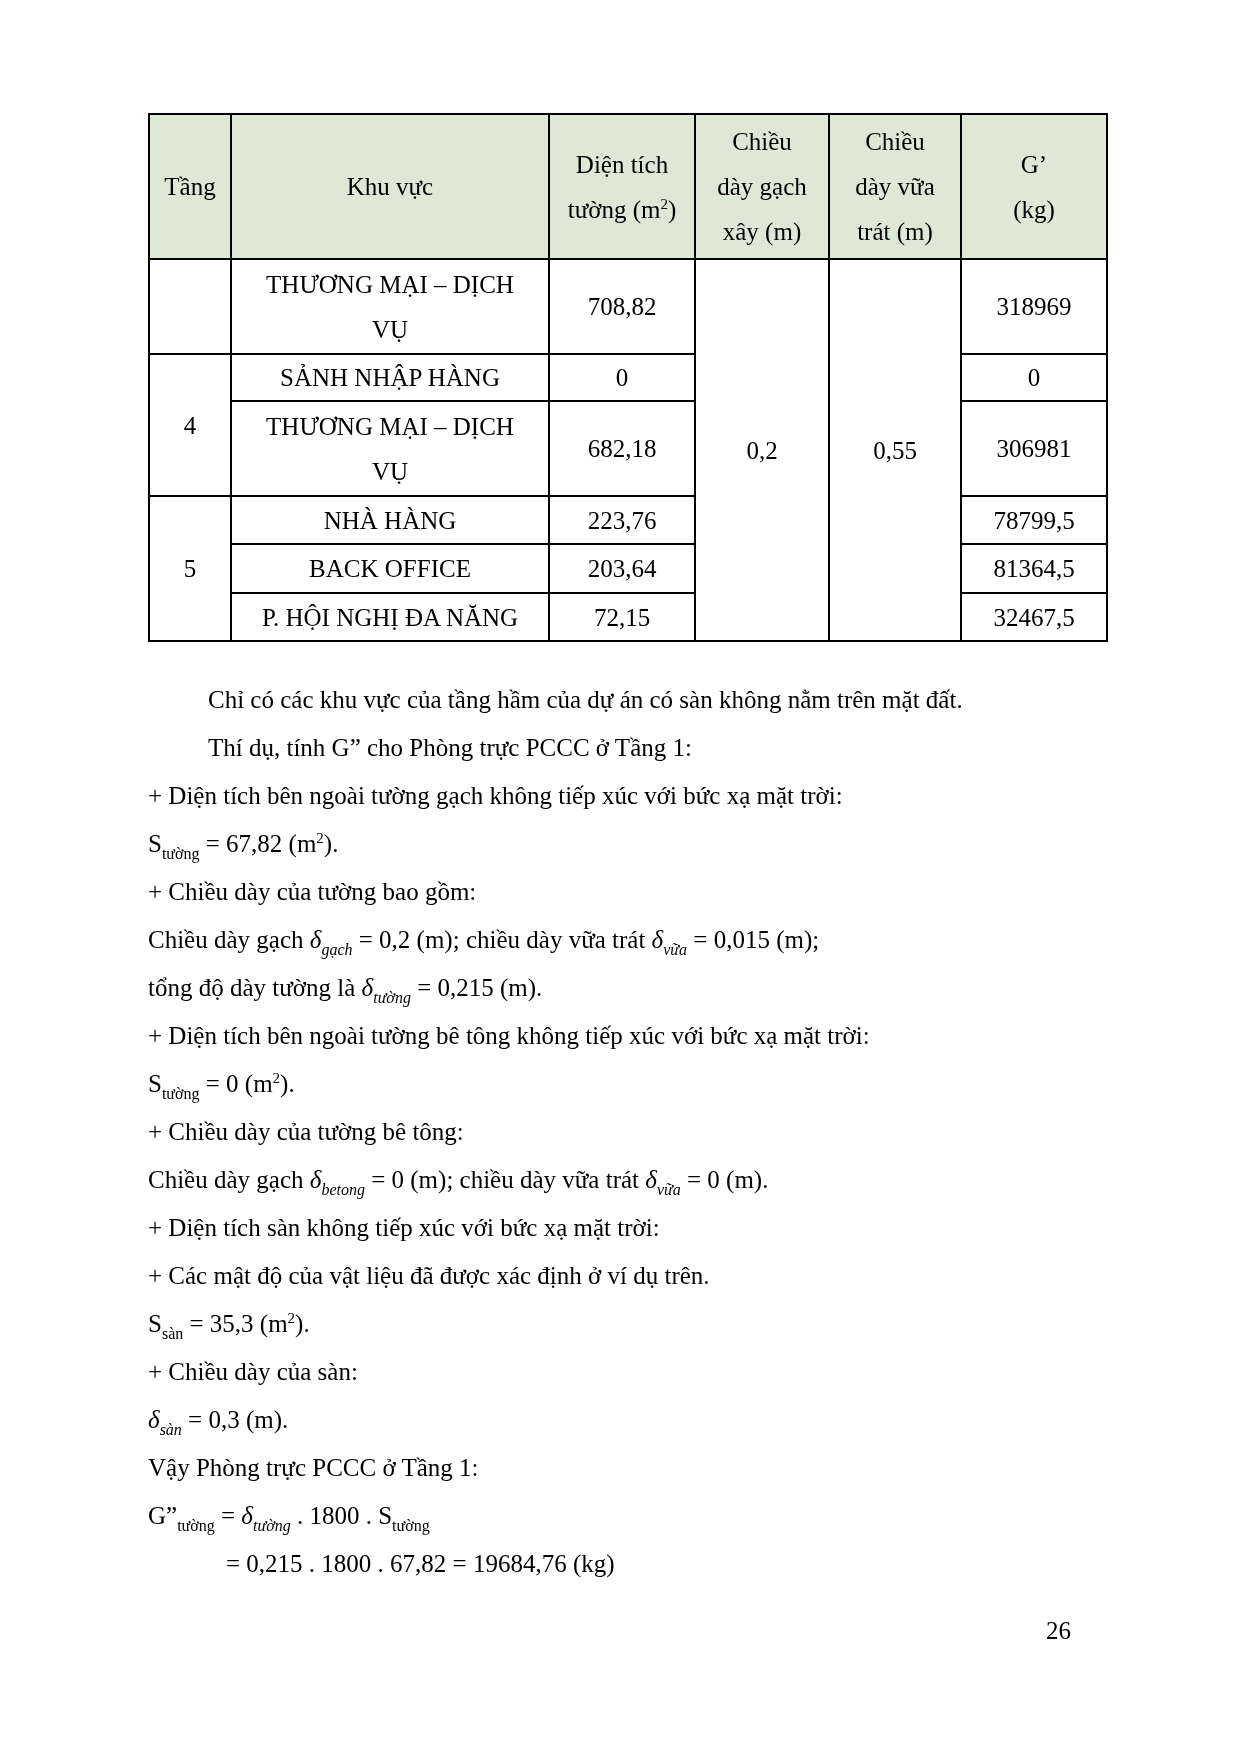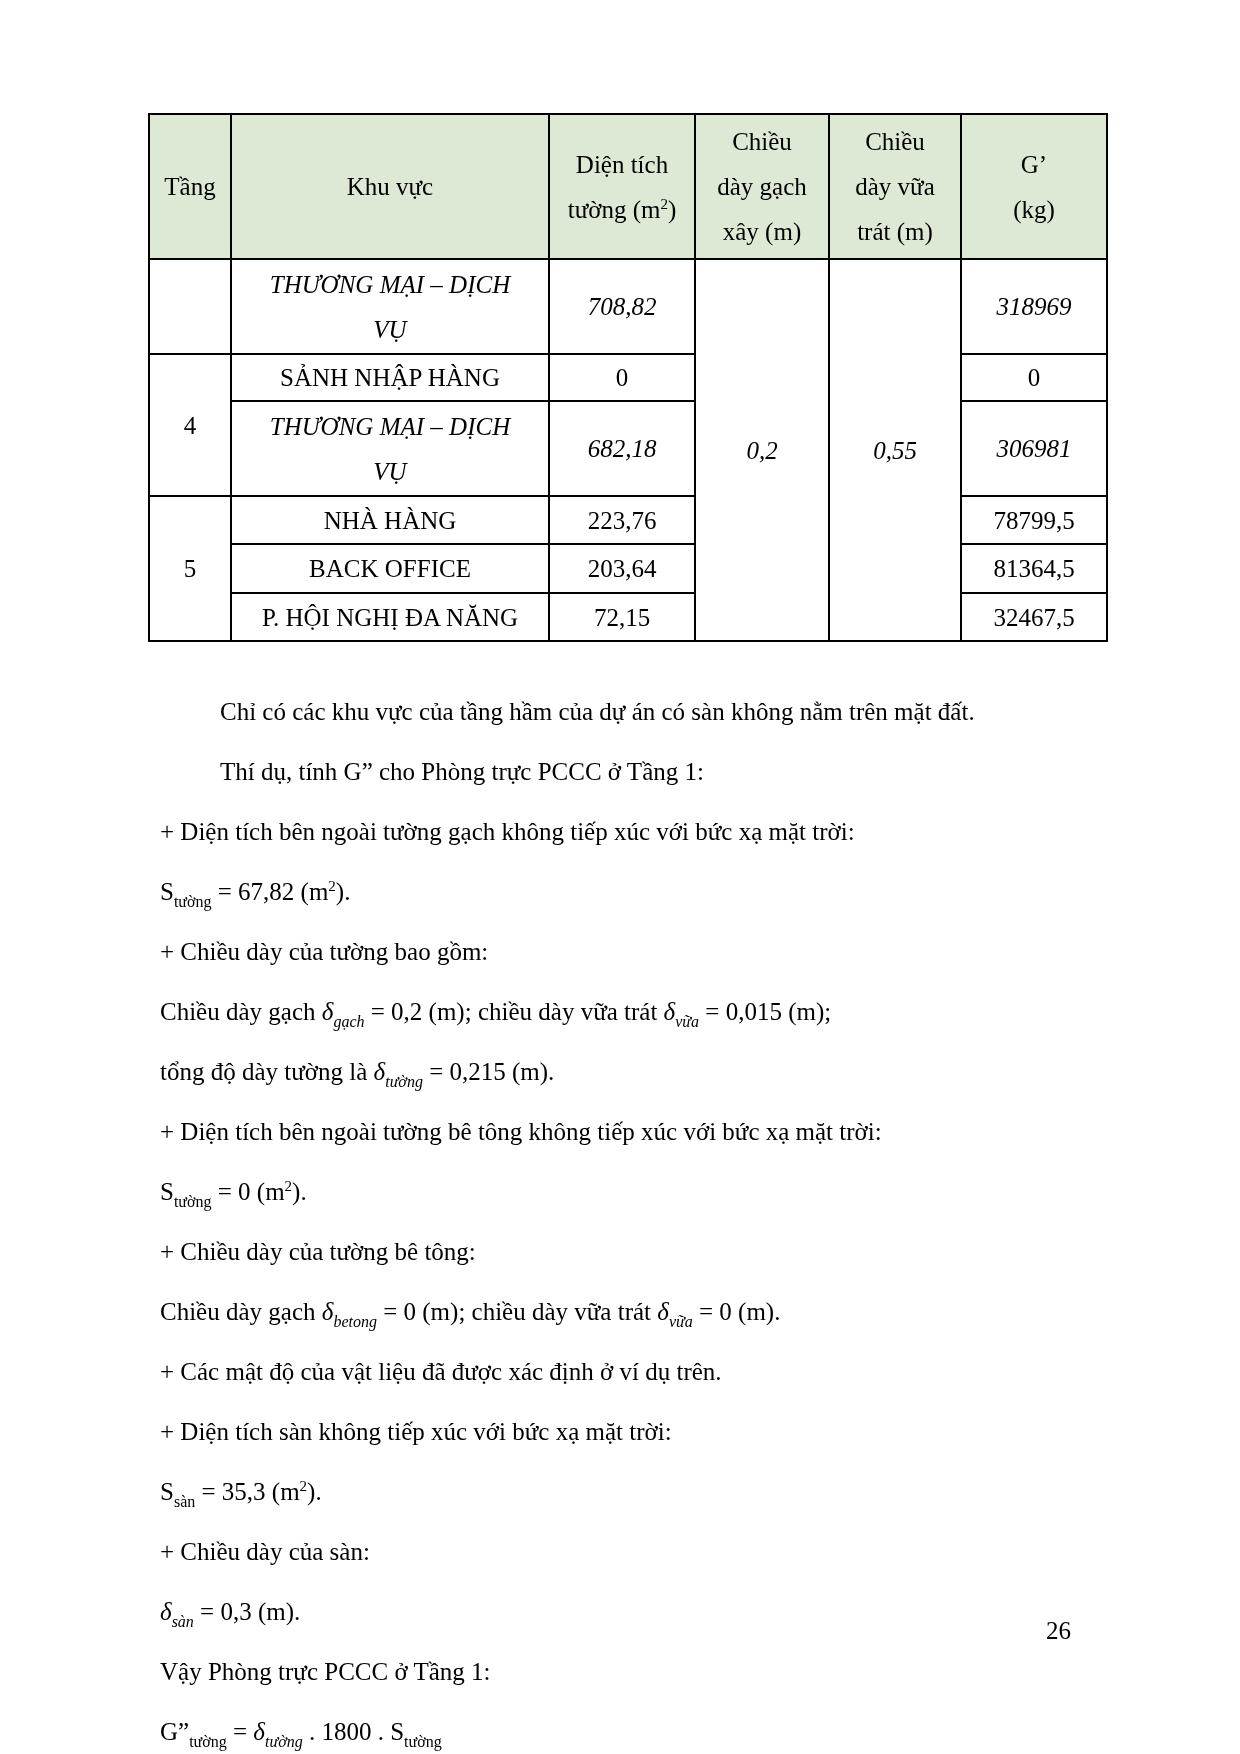--- a/index.html
+++ b/index.html
@@ -28,21 +28,21 @@
   .data-table th, .data-table td {
     border: 2px solid #000;
     text-align: center;
     vertical-align: middle;
     font-weight: normal;
     font-size: 25px;
     line-height: 45px;
     padding: 0 6px;
   }
   tr.h145 { height: 145px; }
-  tr.h95  { height: 95px; font-style: italic; }
+  tr.h95  { height: 95px; }
   tr.h47  { height: 47px; }
   tr.h48  { height: 48px; }
   tr.h49  { height: 49px; }
 
   .hln   { display: block; line-height: 45px; }
   .wrap2 { display: inline-block; max-width: 272px; line-height: 45px; }
   .nw    { white-space: nowrap; }
 
   sub.s { font-size: 16px; line-height: 0; vertical-align: -7px; }
   sup.s { font-size: 15px; line-height: 0; vertical-align: 9px; }
@@ -50,21 +50,21 @@
 
   
   .bodytext {
     position: absolute;
     left: 148px;
     top: 676px;
     width: 958px;
     font-size: 25px;
   }
   .bodytext p {
-    margin: 12px;
+    margin: 0;
     height: 48px;
     line-height: 48px;
     white-space: nowrap;
     text-align: left;
   }
   p.ind  { padding-left: 60px; }
   p.ind2 { padding-left: 78px; }
   p.ctr  { white-space: nowrap; }
 
   .pagenum {
@@ -167,22 +167,22 @@
     <p class="ctr"><span>tổng độ dày tường là </span><span class="it">δ</span><sub class="s it">tường</sub><span> = 0,215 (m).</span></p>
 
     <p>+ Diện tích bên ngoài tường bê tông không tiếp xúc với bức xạ mặt trời:</p>
 
     <p class="ctr"><span>S</span><sub class="s">tường</sub><span> = 0 (m</span><sup class="s">2</sup><span>).</span></p>
 
     <p>+ Chiều dày của tường bê tông:</p>
 
     <p class="ctr"><span>Chiều dày gạch </span><span class="it">δ</span><sub class="s it">betong</sub><span> = 0 (m); chiều dày vữa trát </span><span class="it">δ</span><sub class="s it">vữa</sub><span> = 0 (m).</span></p>
 
+    <p>+ Diện tích sàn không tiếp xúc với bức xạ mặt trời:</p>
     <p>+ Các mật độ của vật liệu đã được xác định ở ví dụ trên.</p>
-    <p>+ Diện tích sàn không tiếp xúc với bức xạ mặt trời:</p>
 
     <p class="ctr"><span>S</span><sub class="s">sàn</sub><span> = 35,3 (m</span><sup class="s">2</sup><span>).</span></p>
 
     <p>+ Chiều dày của sàn:</p>
 
     <p class="ctr"><span class="it">δ</span><sub class="s it">sàn</sub><span> = 0,3 (m).</span></p>
 
     <p>Vậy Phòng trực PCCC ở Tầng 1:</p>
 
     <p><span>G”</span><sub class="s">tường</sub><span> = </span><span class="it">δ</span><sub class="s it">tường</sub><span> . 1800 . S</span><sub class="s">tường</sub></p>

